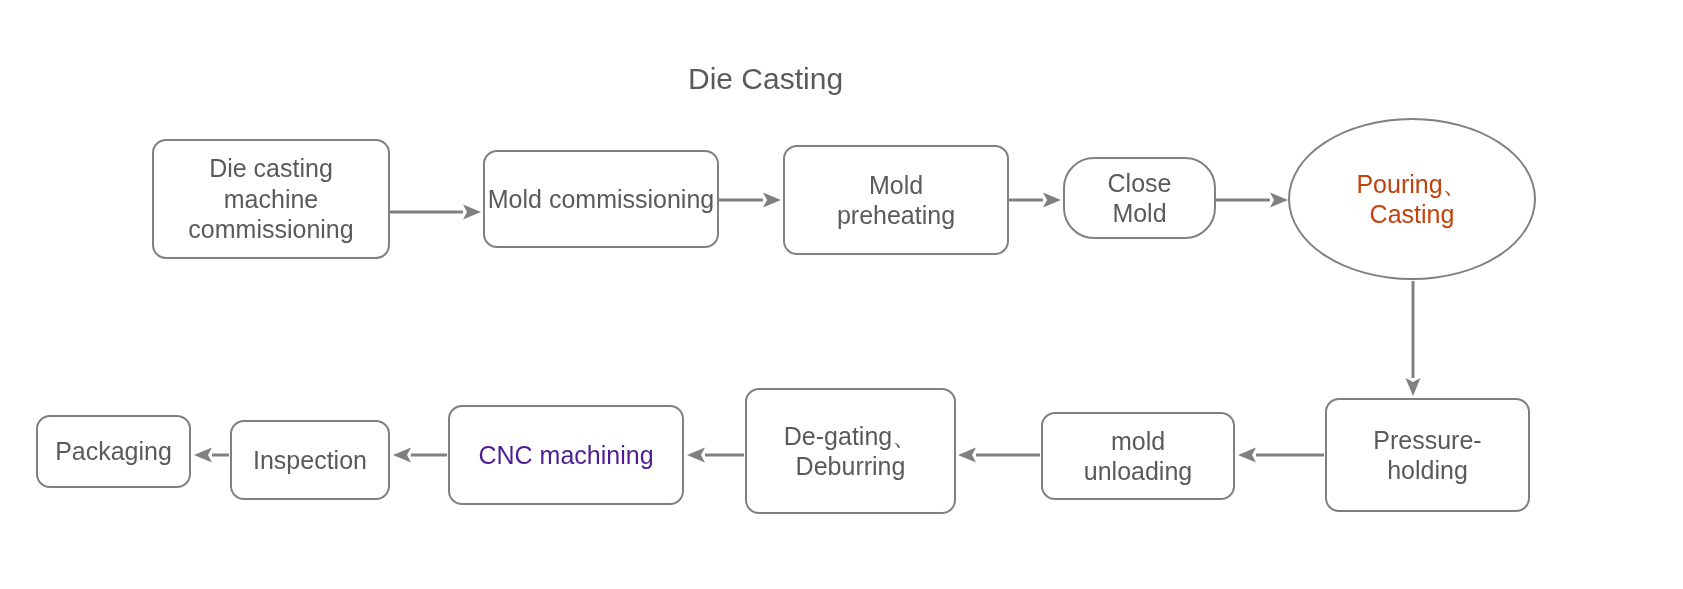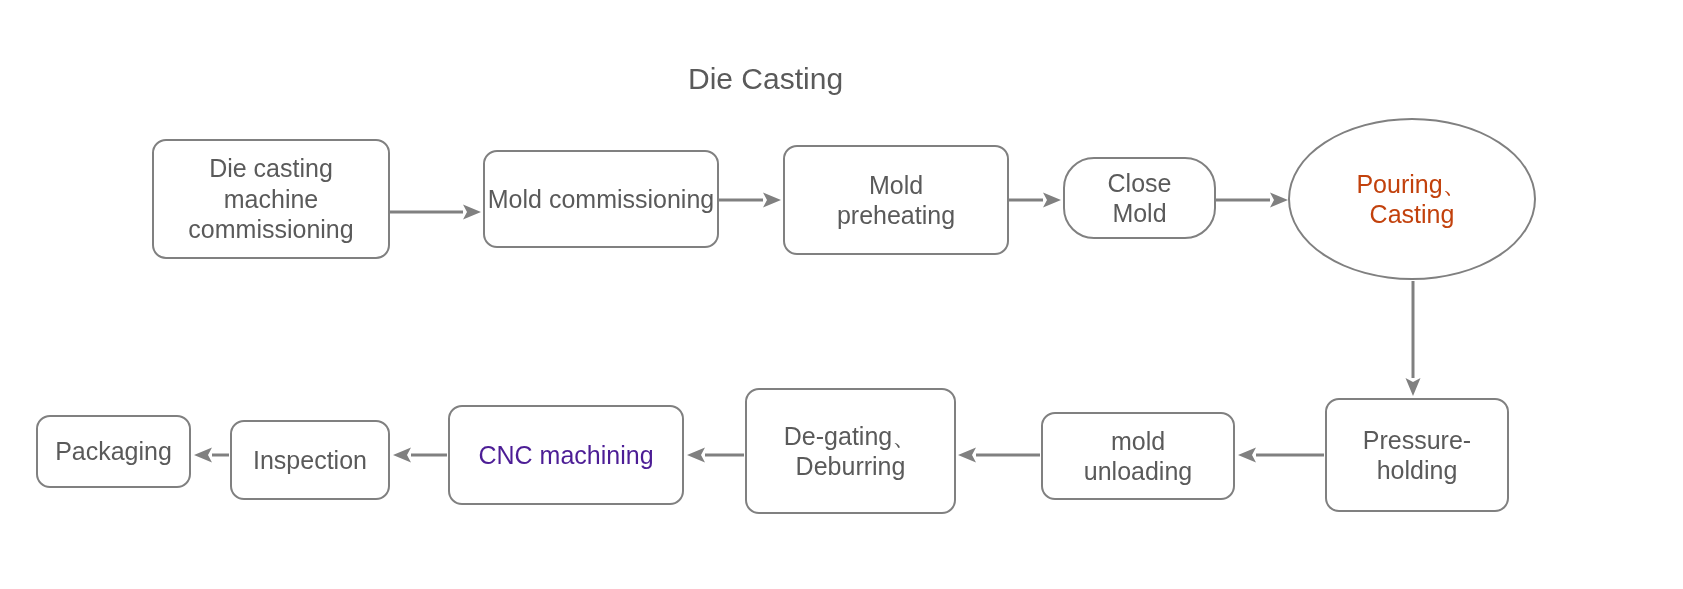--- a/index.html
+++ b/index.html
@@ -107,21 +107,21 @@
 <div class="node rect" style="left: 152px; top: 139px; width: 238px; height: 120px; font-size: 25px; border-color: rgb(128, 128, 128); color: rgb(90, 90, 90);">Die casting
 machine
 commissioning</div>
     <div class="node rect" style="left: 483px; top: 150px; width: 236px; height: 98px; font-size: 25px; border-color: rgb(128, 128, 128); color: rgb(90, 90, 90);">Mold commissioning</div>
     <div class="node rect" style="left: 783px; top: 145px; width: 226px; height: 110px; font-size: 25px; border-color: rgb(128, 128, 128); color: rgb(90, 90, 90);">Mold
 preheating</div>
     <div class="node rect" style="left: 1063px; top: 157px; width: 153px; height: 82px; font-size: 25px; border-color: rgb(128, 128, 128); color: rgb(90, 90, 90); border-radius: 31px;">Close
 Mold</div>
     <div class="node ellipse" style="left: 1288px; top: 118px; width: 248px; height: 162px; font-size: 25px; border-color: rgb(128, 128, 128); color: #c2410c;">Pouring、
 Casting</div>
-    <div class="node rect" style="left: 1325px; top: 398px; width: 184px; height: 114px; font-size: 25px; border-color: rgb(128, 128, 128); color: rgb(90, 90, 90);">Pressure-
+    <div class="node rect" style="left: 1325px; top: 398px; width: 205px; height: 114px; font-size: 25px; border-color: rgb(128, 128, 128); color: rgb(90, 90, 90);">Pressure-
 holding</div>
     <div class="node rect" style="left: 1041px; top: 412px; width: 194px; height: 88px; font-size: 25px; border-color: rgb(128, 128, 128); color: rgb(90, 90, 90);">mold
 unloading</div>
     <div class="node rect" style="left: 745px; top: 388px; width: 211px; height: 126px; font-size: 25px; border-color: rgb(128, 128, 128); color: rgb(90, 90, 90);">De-gating、
 Deburring</div>
     <div class="node rect" style="left: 448px; top: 405px; width: 236px; height: 100px; font-size: 25px; border-color: rgb(128, 128, 128); color: #4c1d95;">CNC machining</div>
     <div class="node rect" style="left: 230px; top: 420px; width: 160px; height: 80px; font-size: 25px; border-color: rgb(128, 128, 128); color: rgb(90, 90, 90);">Inspection</div>
     <div class="node rect" style="left: 36px; top: 415px; width: 155px; height: 73px; font-size: 25px; border-color: rgb(128, 128, 128); color: rgb(90, 90, 90);">Packaging</div>
   </div>
 

